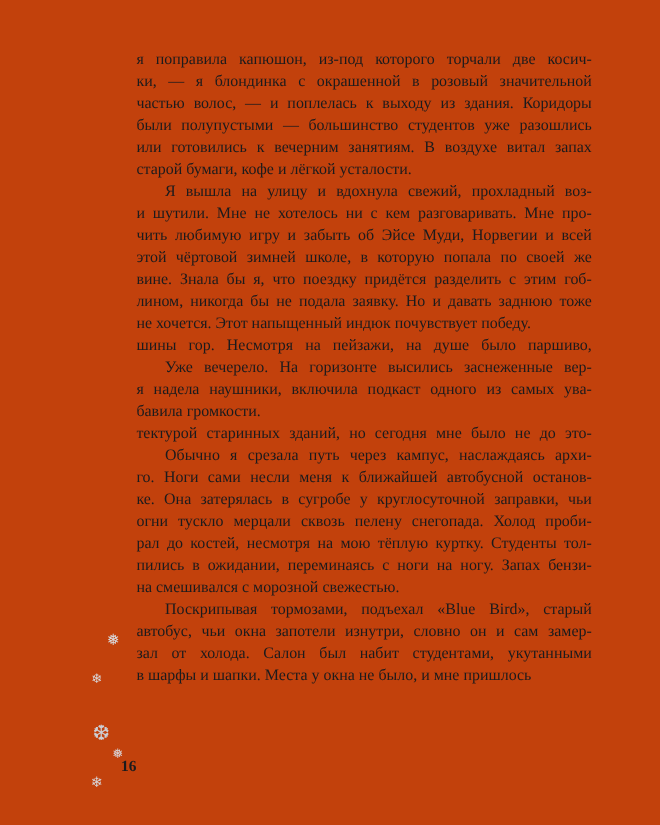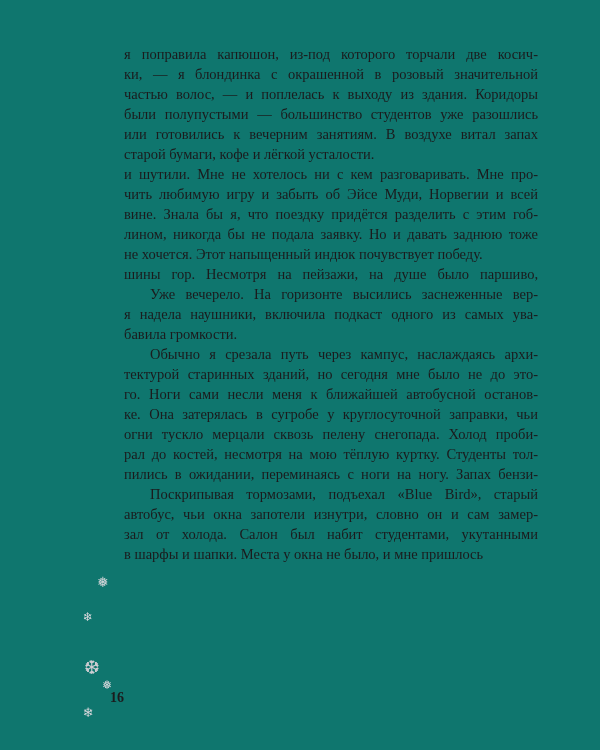--- a/index.html
+++ b/index.html
@@ -1,20 +1,20 @@
 <!DOCTYPE html>
 <html><head>
 <meta charset="utf-8">
 <style>
   html, body { margin: 0; padding: 0; background: #ffffff; }
   .page {
     position: relative;
     width: 600px;
     height: 750px;
-    background: #0f766e;
+    background: #c2410c;
     overflow: hidden;
   }
   .text-block {
     position: absolute;
     left: 124px;
     top: 44px;
     width: 414px;
     font-family: "Liberation Serif", "DejaVu Serif", serif;
     font-size: 14.5px;
     line-height: 20px;
@@ -49,36 +49,39 @@
 <body>
 
 <div class="page">
   <div class="text-block" id="text-block">
       <div class="line">я поправила капюшон, из-под которого торчали две косич-</div>
       <div class="line">ки, — я блондинка с окрашенной в розовый значительной</div>
       <div class="line">частью волос, — и поплелась к выходу из здания. Коридоры</div>
       <div class="line">были полупустыми — большинство студентов уже разошлись</div>
       <div class="line">или готовились к вечерним занятиям. В воздухе витал запах</div>
       <div class="line para-end">старой бумаги, кофе и лёгкой усталости.</div>
+      <div class="line indent">Я вышла на улицу и вдохнула свежий, прохладный воз-</div>
       <div class="line">и шутили. Мне не хотелось ни с кем разговаривать. Мне про-</div>
       <div class="line">чить любимую игру и забыть об Эйсе Муди, Норвегии и всей</div>
+      <div class="line">этой чёртовой зимней школе, в которую попала по своей же</div>
       <div class="line">вине. Знала бы я, что поездку придётся разделить с этим гоб-</div>
       <div class="line">лином, никогда бы не подала заявку. Но и давать заднюю тоже</div>
       <div class="line para-end">не хочется. Этот напыщенный индюк почувствует победу.</div>
       <div class="line">шины гор. Несмотря на пейзажи, на душе было паршиво,</div>
       <div class="line indent">Уже вечерело. На горизонте высились заснеженные вер-</div>
       <div class="line">я надела наушники, включила подкаст одного из самых ува-</div>
       <div class="line para-end">бавила громкости.</div>
+      <div class="line">тектурой старинных зданий, но сегодня мне было не до это-</div>
       <div class="line indent">Обычно я срезала путь через кампус, наслаждаясь архи-</div>
-      <div class="line">тектурой старинных зданий, но сегодня мне было не до это-</div>
       <div class="line">го. Ноги сами несли меня к ближайшей автобусной останов-</div>
       <div class="line">ке. Она затерялась в сугробе у круглосуточной заправки, чьи</div>
       <div class="line">огни тускло мерцали сквозь пелену снегопада. Холод проби-</div>
       <div class="line">рал до костей, несмотря на мою тёплую куртку. Студенты тол-</div>
       <div class="line">пились в ожидании, переминаясь с ноги на ногу. Запах бензи-</div>
+      <div class="line para-end">на смешивался с морозной свежестью.</div>
       <div class="line indent">Поскрипывая тормозами, подъехал «Blue Bird», старый</div>
       <div class="line">автобус, чьи окна запотели изнутри, словно он и сам замер-</div>
       <div class="line">зал от холода. Салон был набит студентами, укутанными</div>
       <div class="line para-end">в шарфы и шапки. Места у окна не было, и мне пришлось</div>
     </div>
   <div class="page-number">16</div>
   <div id="snowflakes">
       <span class="snowflake" style="left: 103px; top: 582px; font-size: 14px; color: rgb(217, 217, 221);">❅</span>
       <span class="snowflake" style="left: 88px; top: 617px; font-size: 12px; color: rgb(218, 218, 222);">❄</span>
       <span class="snowflake" style="left: 92px; top: 667px; font-size: 19px; color: rgb(205, 205, 210);">❆</span>

